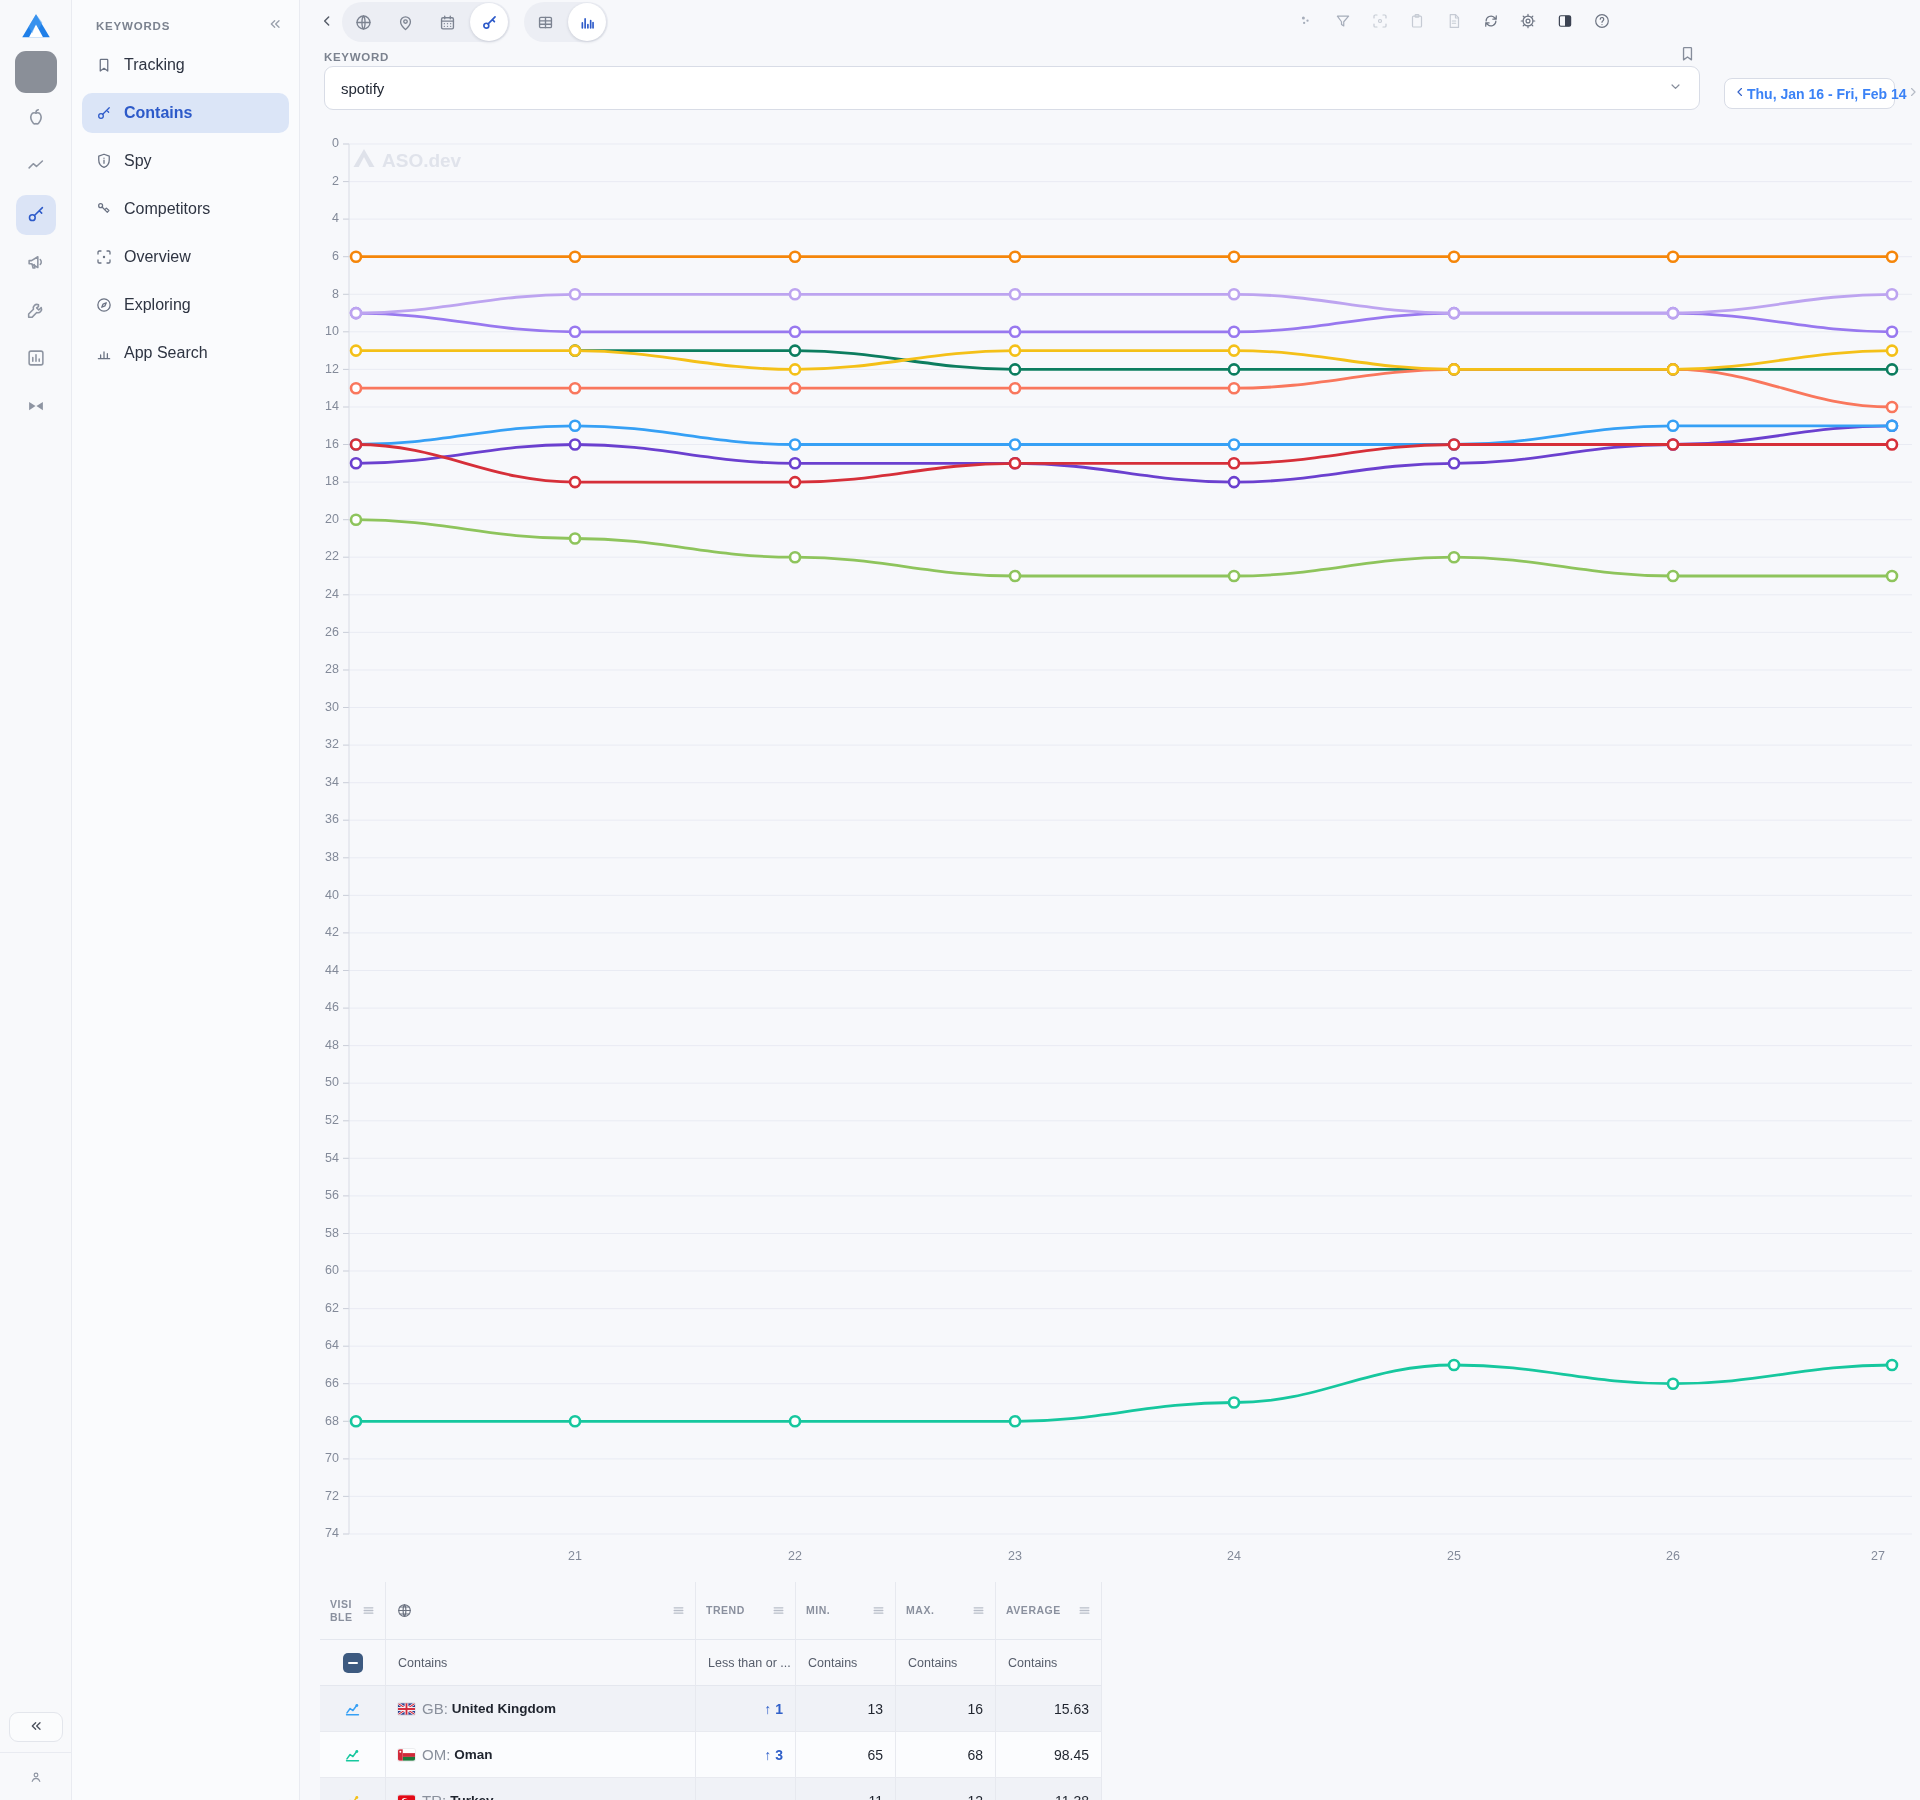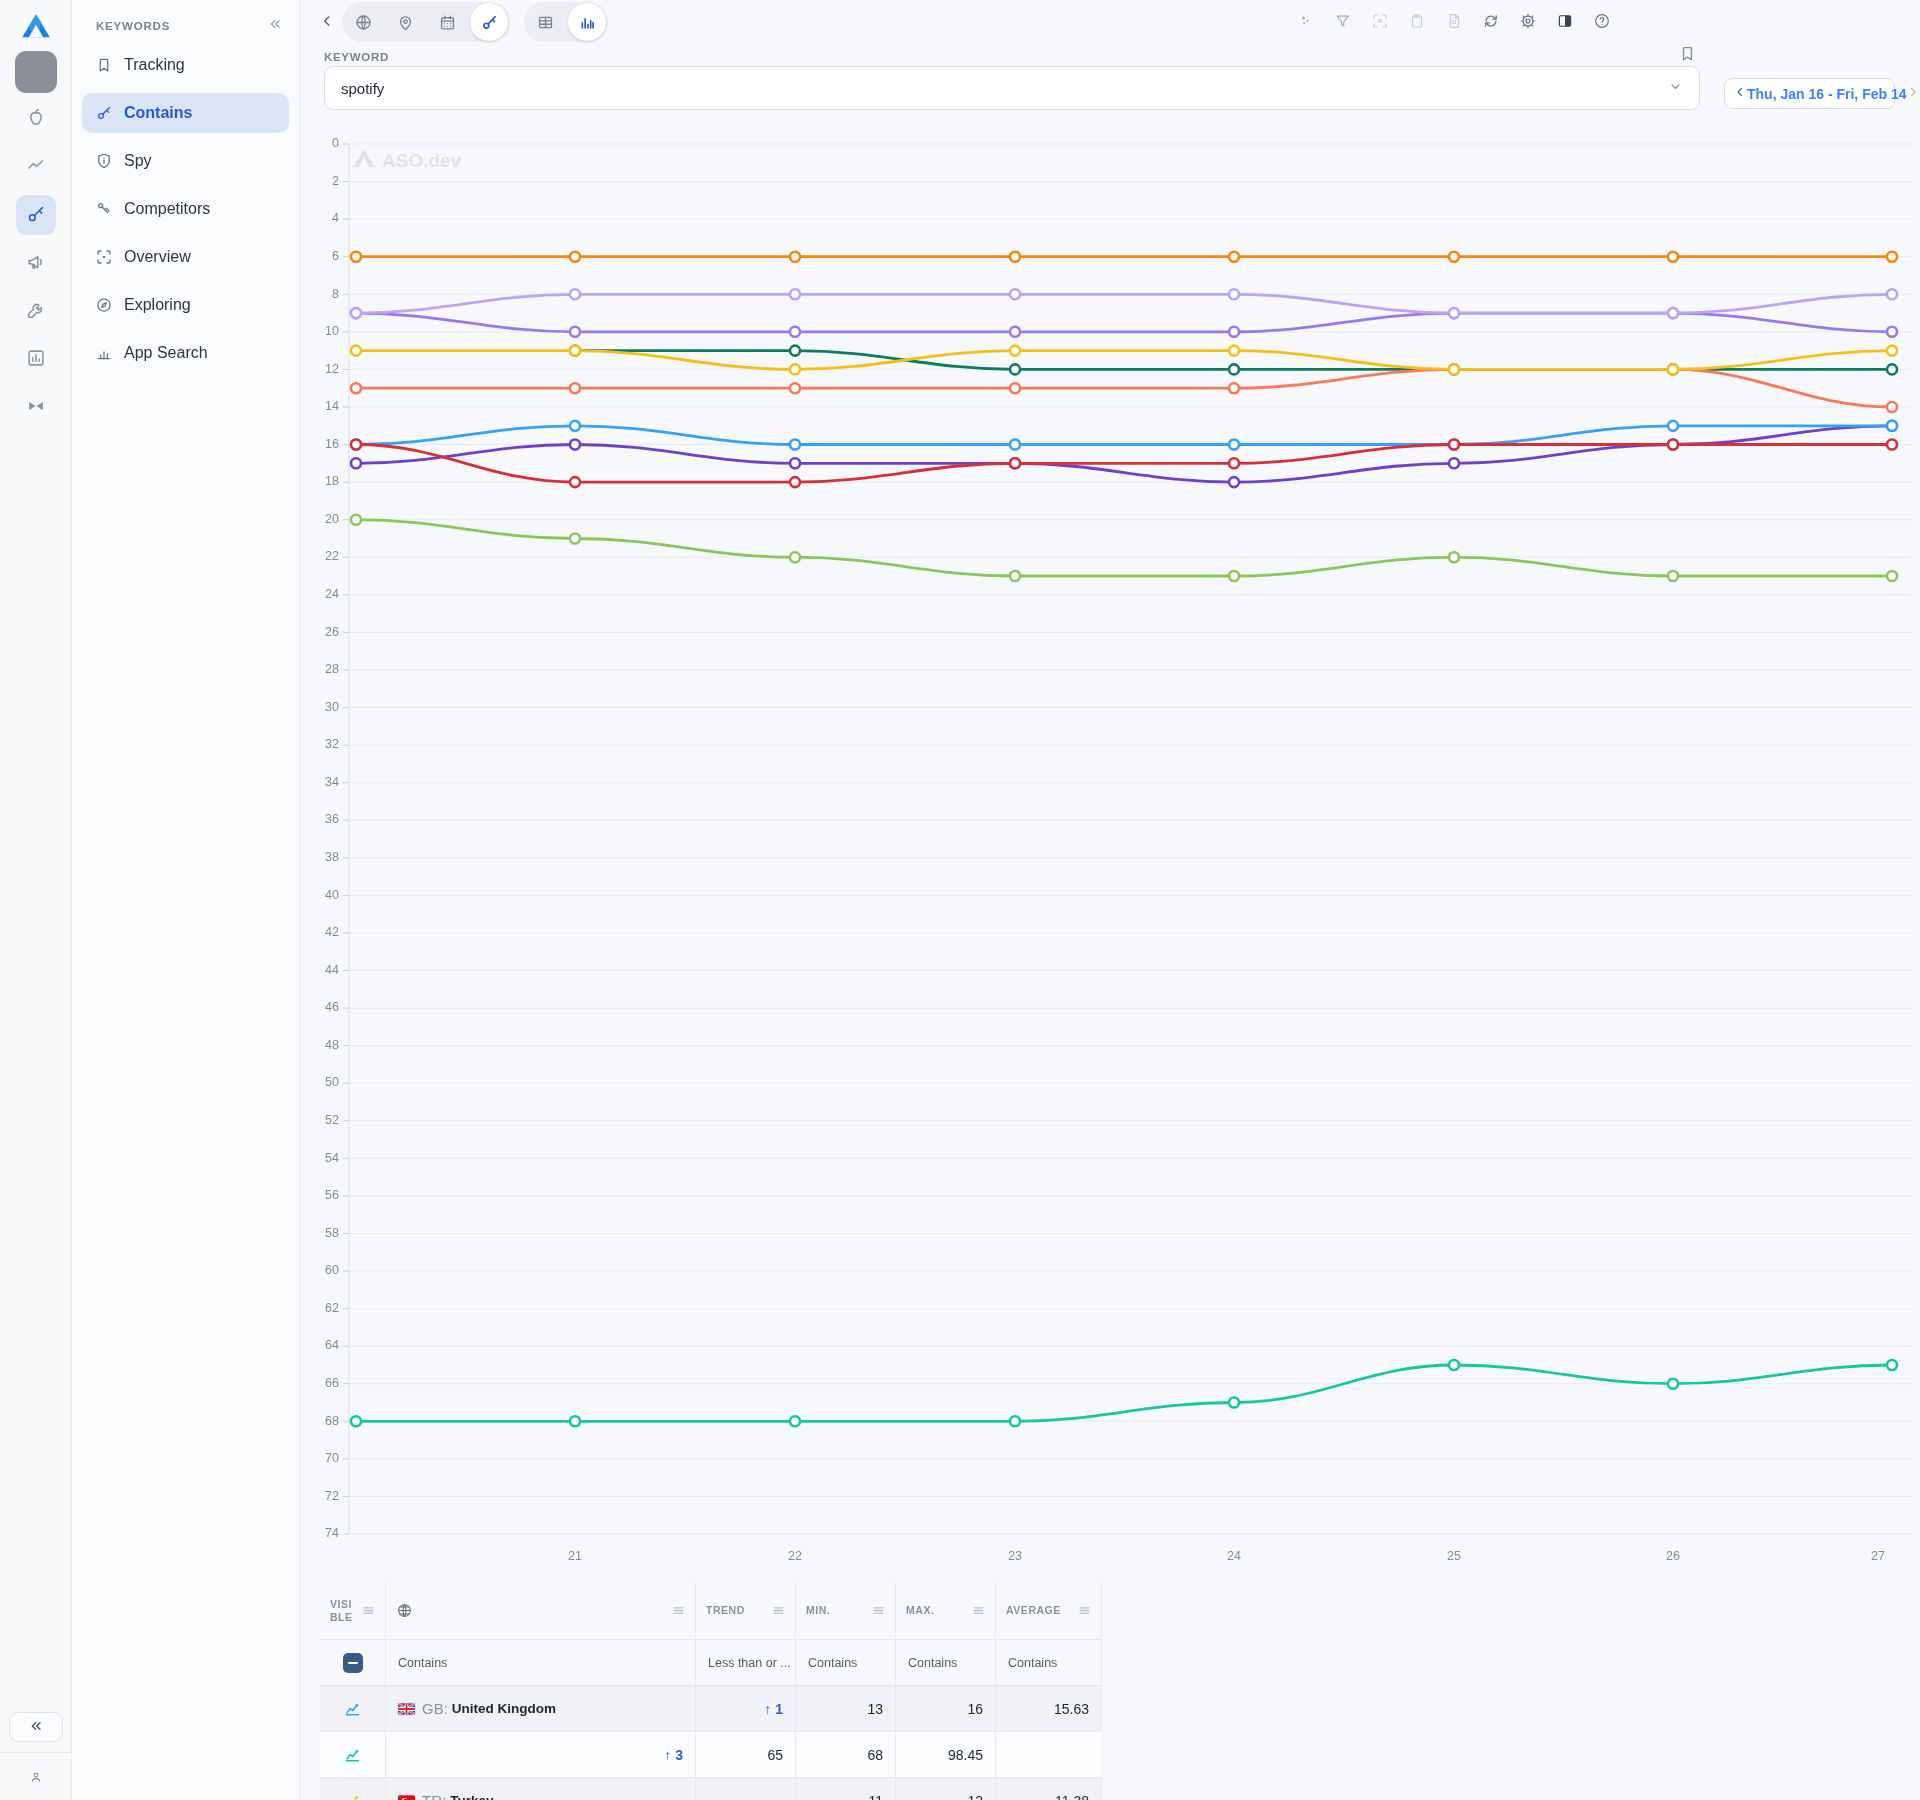--- a/index.html
+++ b/index.html
@@ -737,20 +737,33 @@
         <div class="tr row even">
           <div class="tc cell-center">
             <span style="color:#16c79e;display:flex">
               <svg viewBox="0 0 24 24" width="19" height="19" fill="none" stroke="currentColor" stroke-width="1.9" stroke-linecap="round" stroke-linejoin="round">
                 <path d="M4.5 20h15M5 17.5l4-5.5 3.5 2.6 4.5-6"></path>
                 <circle cx="17.5" cy="8.2" r="1.8" fill="currentColor" stroke="none"></circle>
               </svg>
             </span>
           </div>
           <div class="tc">
+            <span class="flag">
+              <svg width="17" height="12" viewBox="0 0 18 12">
+                <rect width="18" height="12" fill="#fff"></rect>
+                <rect x="5" y="4" width="13" height="4" fill="#d1293a"></rect>
+                <rect x="5" y="8" width="13" height="4" fill="#1d7a3c"></rect>
+                <rect width="5" height="12" fill="#d1293a"></rect>
+                <circle cx="2.5" cy="2.6" r="1" fill="#fff"></circle>
+              </svg>
+            </span>
+            <span class="country-code">OM:</span>
+            <span class="country-name">Oman</span>
+          </div>
+          <div class="tc">
             <span class="trend-val">↑ 3</span>
           </div>
           <div class="tc cell-num">65</div>
           <div class="tc cell-num">68</div>
           <div class="tc cell-num">98.45</div>
         </div>
         <div class="tr row odd">
           <div class="tc cell-center">
             <span style="color:#f4c018;display:flex">
               <svg viewBox="0 0 24 24" width="19" height="19" fill="none" stroke="currentColor" stroke-width="1.9" stroke-linecap="round" stroke-linejoin="round">

